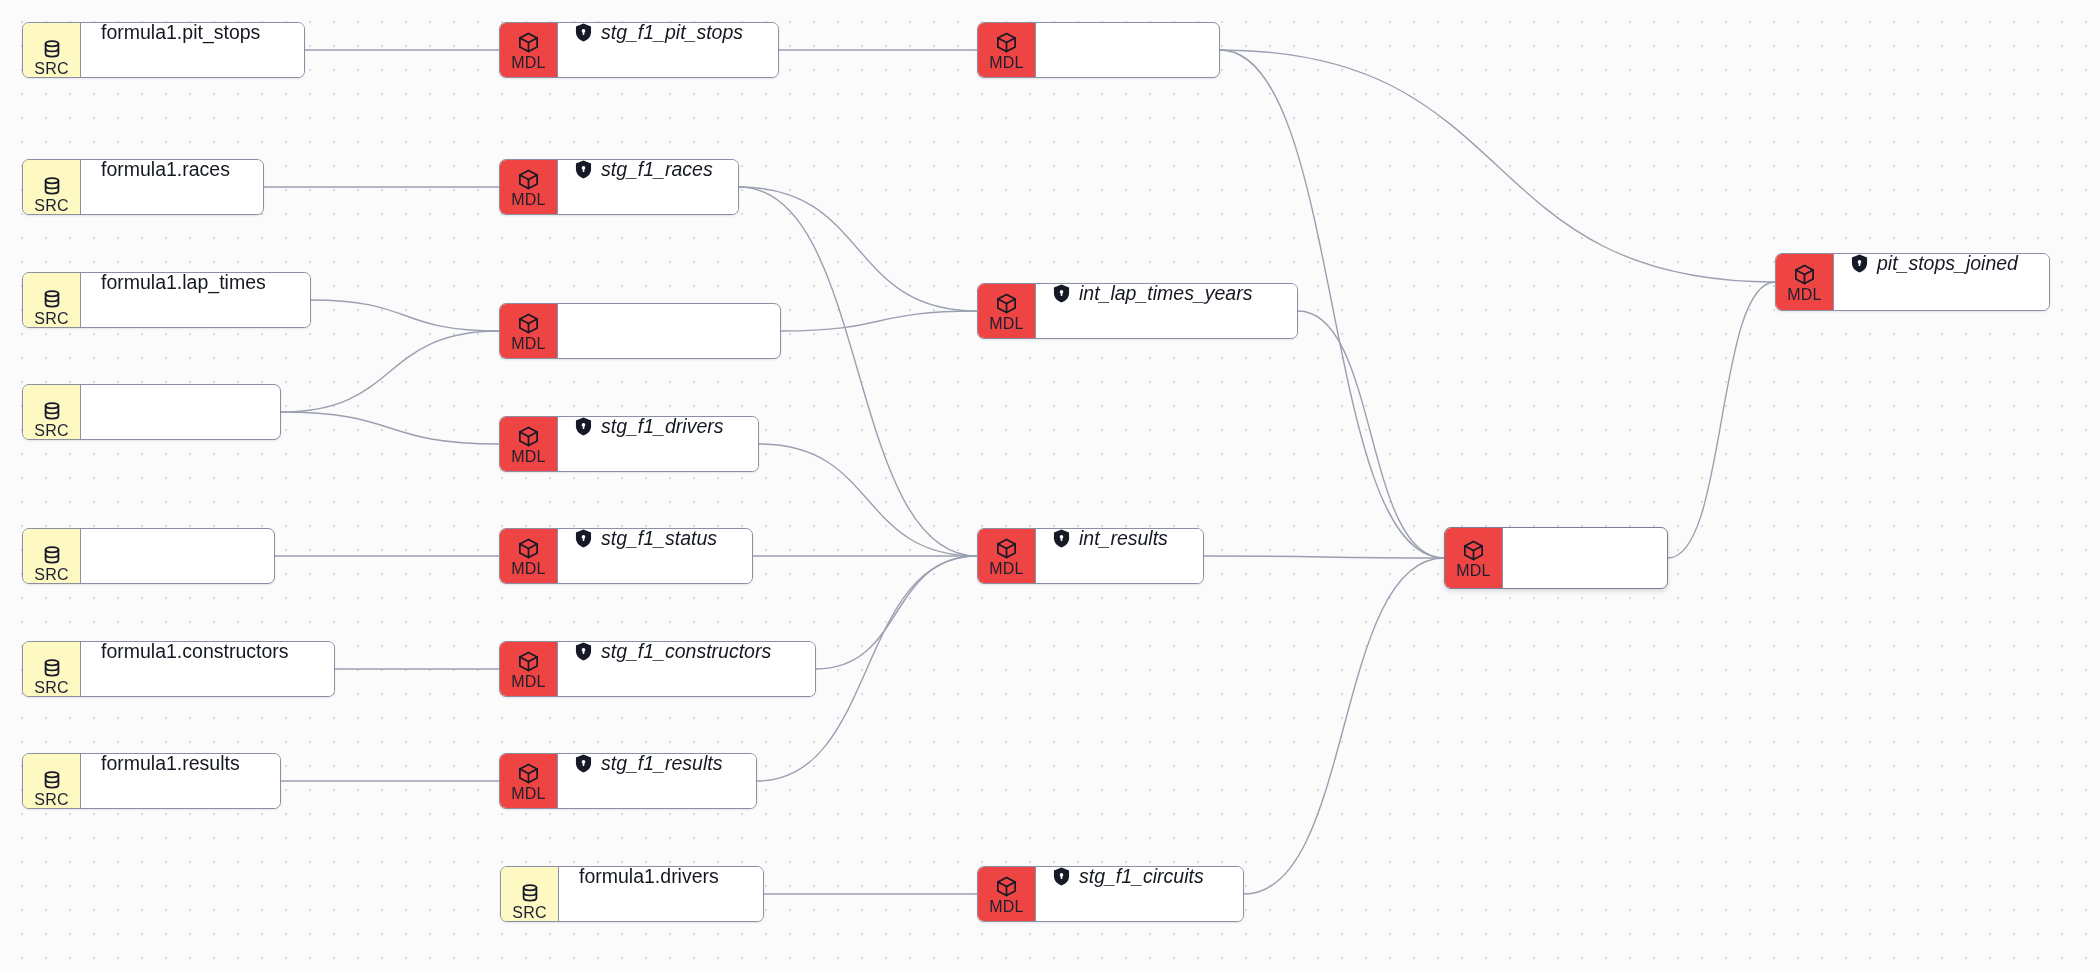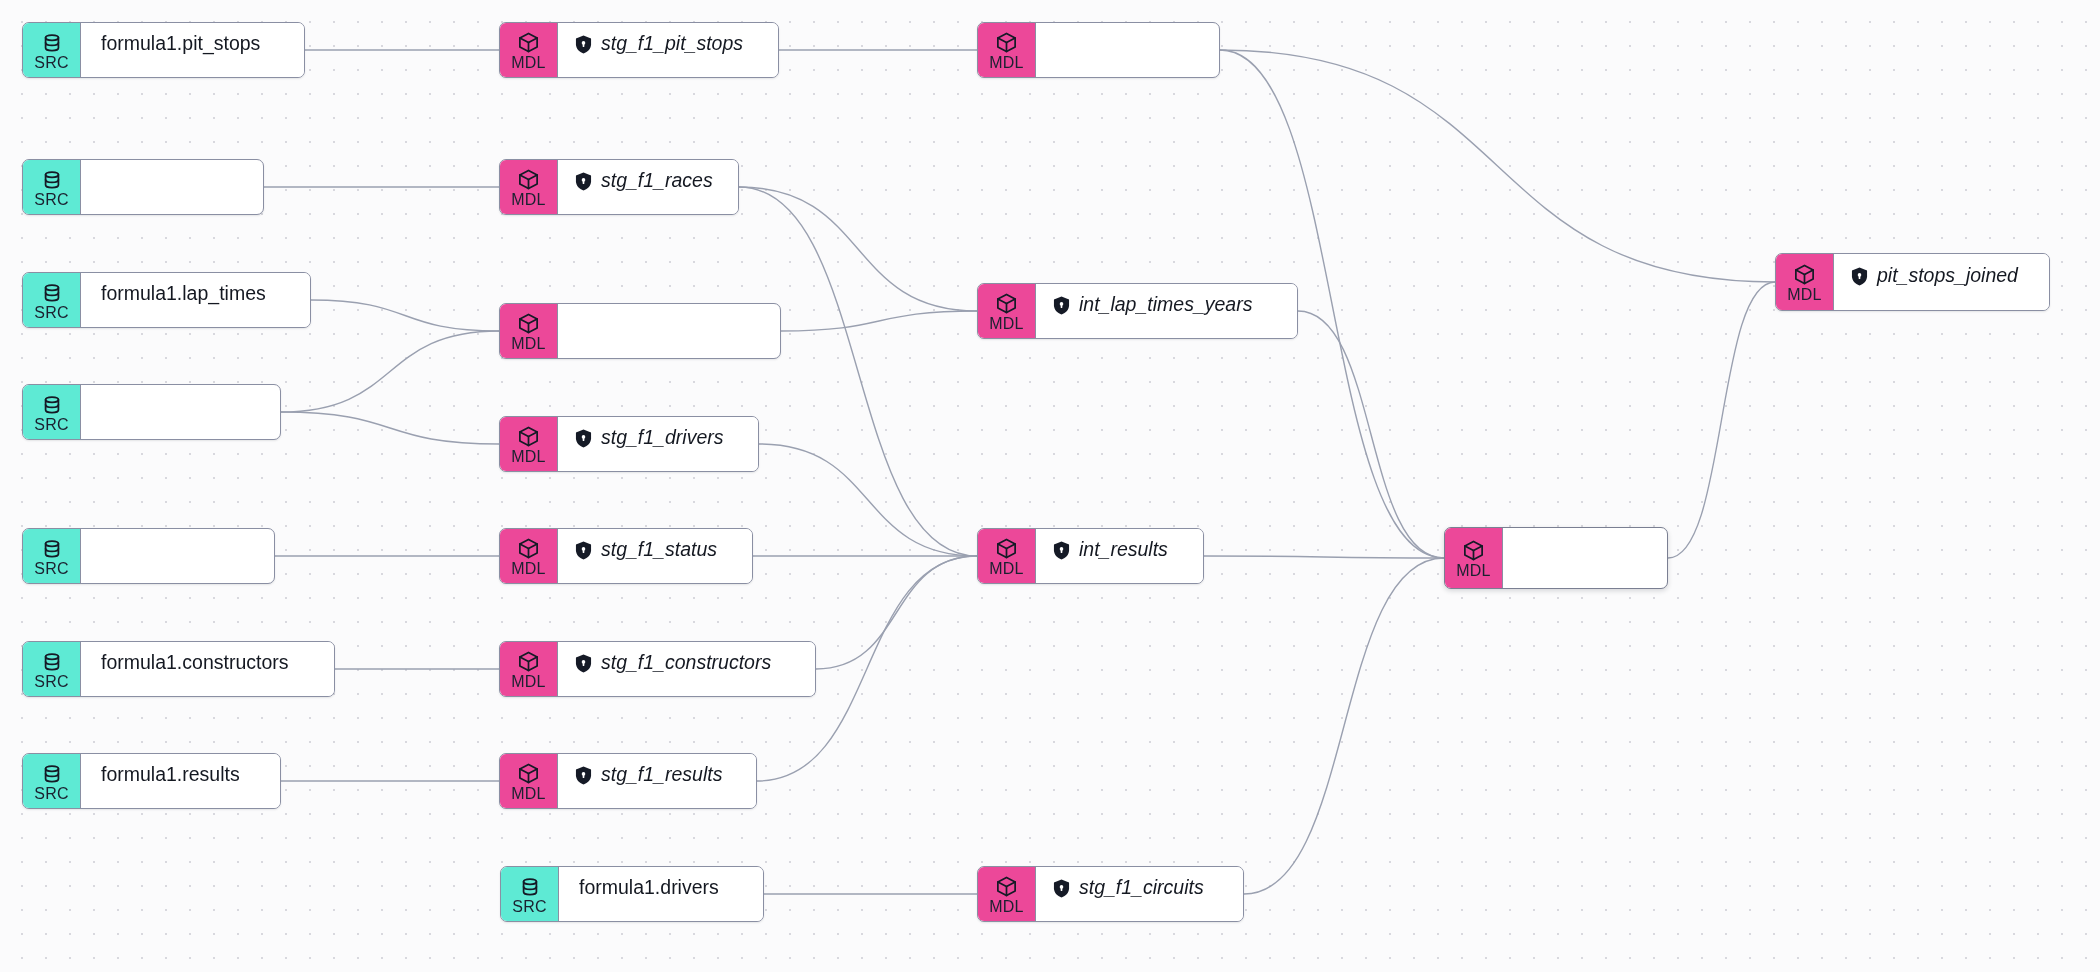--- a/index.html
+++ b/index.html
@@ -39,33 +39,32 @@
     flex: 0 0 auto;
     width: 58px;
     display: flex;
     flex-direction: column;
     align-items: center;
     justify-content: center;
     gap: 1px;
     border-right: 1.5px solid #8a8fa3;
     padding-top: 2px;
   }
-  .node.src .node-badge { background: #5eead4; }
-  .node.mdl .node-badge { background: #ec4899; }
+  .node.src .node-badge { background: #fef9c3; justify-content: flex-end; }
+  .node.mdl .node-badge { background: #ef4444; }
   .badge-icon { display: block; line-height: 0; }
   .badge-text {
     font-size: 16px;
     color: #1b2130;
     letter-spacing: 0.2px;
     line-height: 1;
   }
   .node-body {
     flex: 1 1 auto;
     display: flex;
-    align-items: center;
     gap: 9px;
     padding: 0 20px 12px 20px;
     background: #ffffff;
   }
   .node.mdl .node-body { padding-left: 17px; font-style: italic; }
   .shield-icon { flex: 0 0 auto; line-height: 0; }
   .node-label {
     font-size: 19.5px;
     color: #141821;
     white-space: nowrap;
@@ -123,20 +122,23 @@
     </div>
     <div class="node src" style="left: 22px; top: 159px; width: 242px; height: 56px;">
       <div class="node-badge">
         <span class="badge-icon"><svg width="22" height="22" viewBox="0 0 24 24" fill="none" stroke="#151a26" stroke-width="1.9" stroke-linecap="round" stroke-linejoin="round">
             <ellipse cx="12" cy="6.2" rx="7" ry="2.9"></ellipse>
             <path d="M5 6.2v5.6c0 1.6 3.13 2.9 7 2.9s7-1.3 7-2.9V6.2"></path>
             <path d="M5 11.8v5.6c0 1.6 3.13 2.9 7 2.9s7-1.3 7-2.9v-5.6"></path>
           </svg></span>
         <span class="badge-text">SRC</span>
       </div>
+      <div class="node-body">
+        <span class="node-label">formula1.races</span>
+      </div>
     </div>
     <div class="node src" style="left: 22px; top: 272px; width: 289px; height: 56px;">
       <div class="node-badge">
         <span class="badge-icon"><svg width="22" height="22" viewBox="0 0 24 24" fill="none" stroke="#151a26" stroke-width="1.9" stroke-linecap="round" stroke-linejoin="round">
             <ellipse cx="12" cy="6.2" rx="7" ry="2.9"></ellipse>
             <path d="M5 6.2v5.6c0 1.6 3.13 2.9 7 2.9s7-1.3 7-2.9V6.2"></path>
             <path d="M5 11.8v5.6c0 1.6 3.13 2.9 7 2.9s7-1.3 7-2.9v-5.6"></path>
           </svg></span>
         <span class="badge-text">SRC</span>
       </div>

